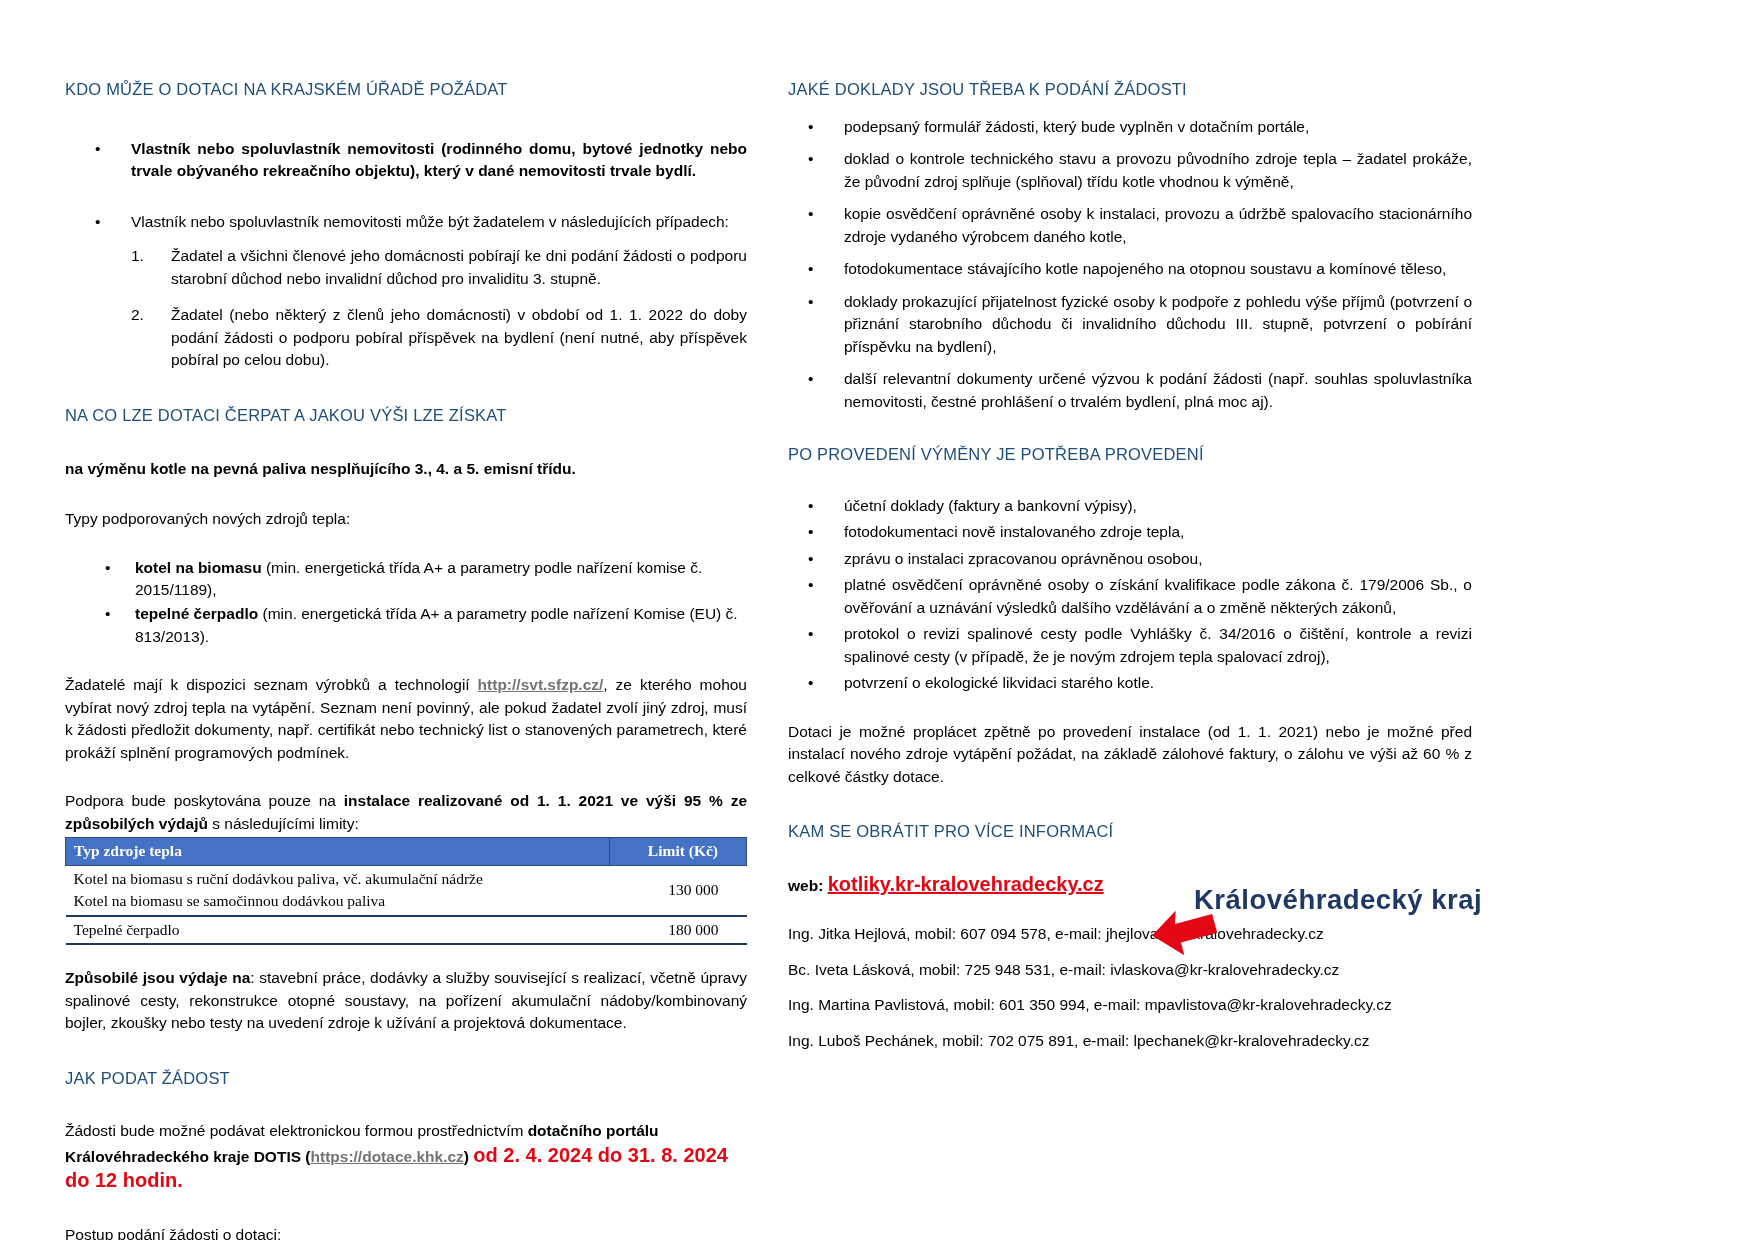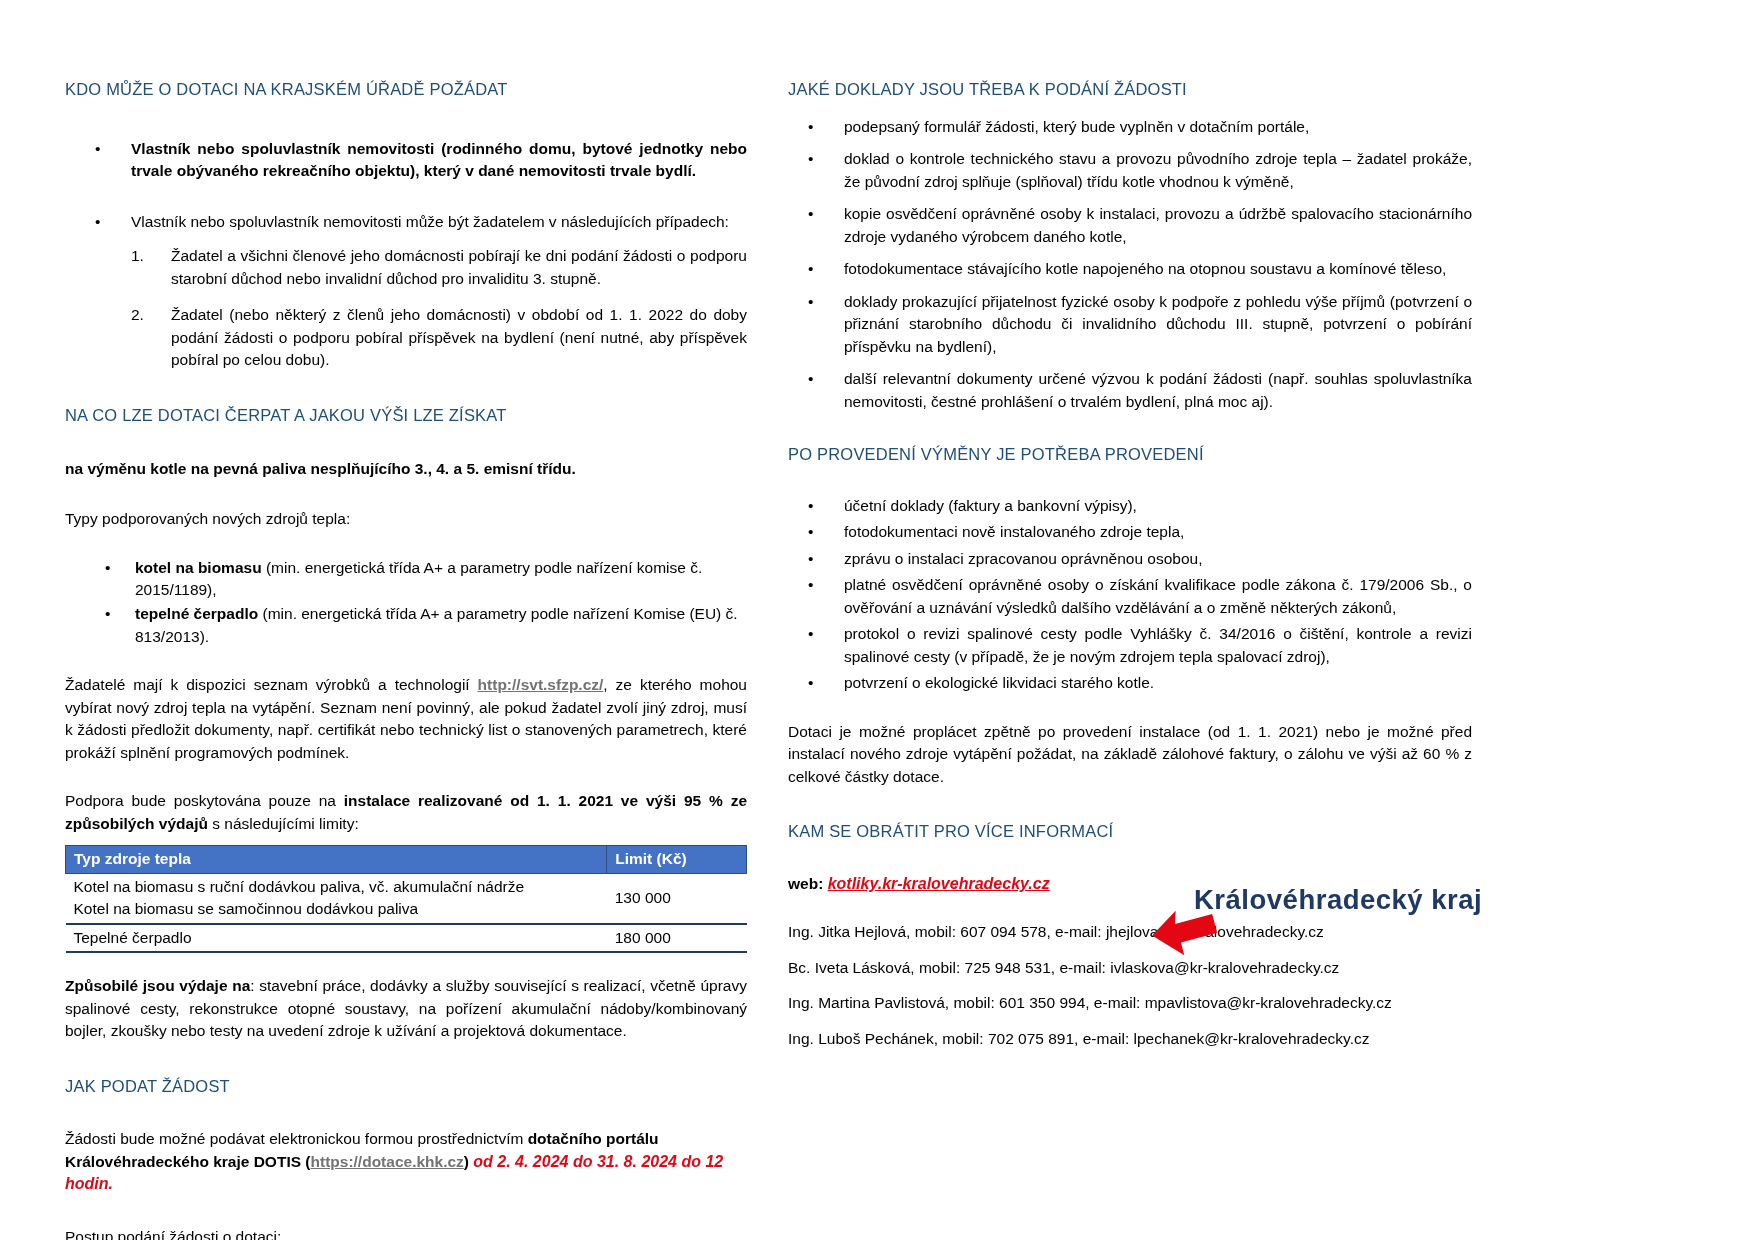--- a/index.html
+++ b/index.html
@@ -36,32 +36,32 @@
   .typ  { padding-left:40px; }
   .typ .m { flex:0 0 30px; }
   .rb   { padding-left:20px; }
   .rb .m { flex:0 0 36px; }
   .bl .t { flex:1; }
 
   a.bluelink, .bluelink {
     color:#737373; font-weight:bold; text-decoration:underline; cursor:pointer;
   }
   .redbig {
-    color:#e30613; font-weight:bold; font-size:16px; line-height:1.2;font-style:italic;
+    color:#e30613; font-weight:bold; font-size:20px; line-height:1.2;
   }
   .redlink { text-decoration:underline; cursor:pointer; }
   .ul { text-decoration:underline; }
 
   
-  table.limits { border-collapse:collapse; width:100%; margin-top:10px; }
+  table.limits { border-collapse:collapse; width:100%; margin-top:2px;font-family:Liberation Serif, serif; }
   table.limits th {
     background:#4472C4; color:#fff; text-align:left;
     font-weight:bold; padding:2px 8px; border:1px solid #2E4B7A;
   }
-  table.limits th.num, table.limits td.num { padding-right:40px; }
+  table.limits th.num, table.limits td.num { text-align:right; padding-right:28px; }
   table.limits td { padding:2px 8px; vertical-align:middle; }
   table.limits tr.r1 td { border-bottom:2px solid #1F3864; }
   table.limits tr.r2 td { border-bottom:2px solid #1F3864; }
 
   .contact-line { margin-top:13px; }
   .info-block { line-height:1.5; }
   .lab { font-weight:bold; }
 
   
   .logo { position:absolute; left:1152px; top:880px; width:360px; }

